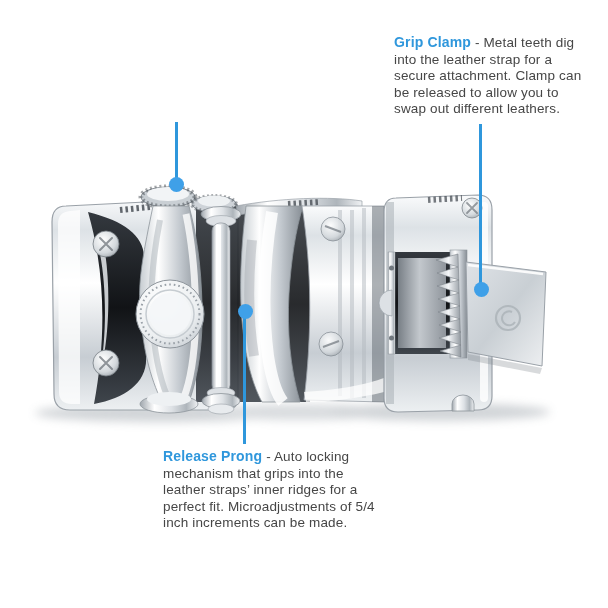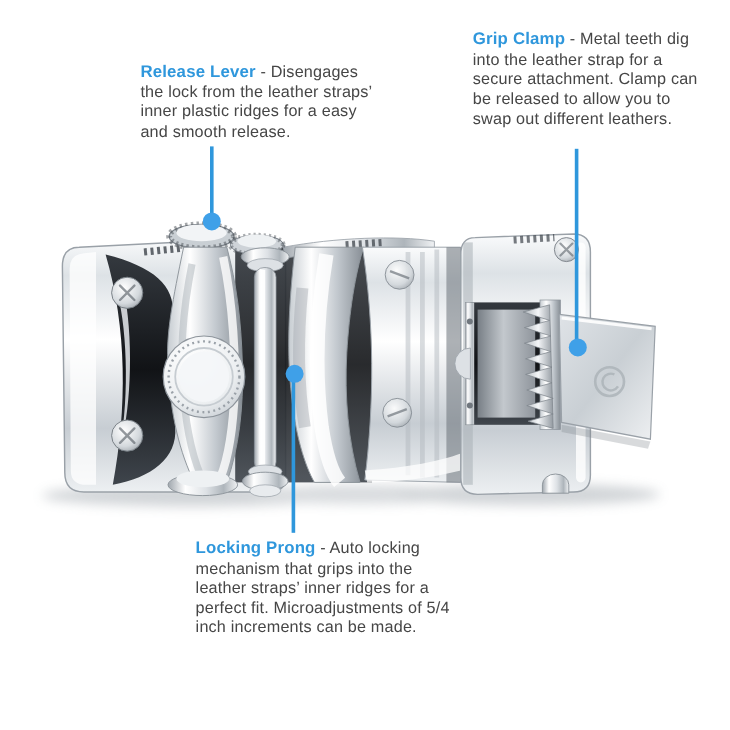--- a/index.html
+++ b/index.html
@@ -7,21 +7,21 @@
     position:relative;width:608px;height:608px;background:var(--bg,#ffffff);
     overflow:hidden;font-family:"Liberation Sans", sans-serif;
   }
   .buckle{position:absolute;left:0;top:0;width:608px;height:608px;}
   .callout{
     position:absolute;font-size:13.5px;line-height:16.5px;letter-spacing:.15px;
     color:var(--text,#464646);white-space:pre-line;
   }
   .callout .ct{color:var(--accent,#2f97dc);font-weight:700;font-size:14px;}
   #callout-release{left:117px;top:51px;width:200px;}
-  #callout-grip{left:394px;top:24px;width:200px;}
+  #callout-grip{left:394px;top:34px;width:200px;}
   #callout-locking{left:163px;top:448px;width:228px;}
   .leader{position:absolute;width:3px;background:var(--accent,#2f97dc);}
   #leader-release{left:175px;top:122px;height:57px;}
   #leader-grip{left:479px;top:124px;height:160px;}
   #leader-locking{left:243px;top:317px;height:127px;}
   .leader-dot{position:absolute;width:15px;height:15px;border-radius:50%;background:var(--dot,#3fa0e8);}
   #dot-release{left:169px;top:177px;}
   #dot-grip{left:474px;top:282px;}
   #dot-locking{left:238px;top:304px;}
 </style>
@@ -197,32 +197,28 @@
       <g>
         <path d="M466,262 L546,272 L542,366 L468,352 Z" fill="url(#plateG)" stroke="#9aa1a8" stroke-width="1"></path>
         <path d="M468,265 L543,274" stroke="#ffffff" stroke-width="2.5" opacity="0.9"></path>
         <circle cx="508" cy="318" r="12" fill="none" stroke="#aab1b7" stroke-width="2.2" opacity="0.8"></circle>
         <path d="M512,312 a7,7 0 1 0 3,10" fill="none" stroke="#aab1b7" stroke-width="2" opacity="0.8"></path>
       </g>
       <path d="M452,404 A11,9 0 0 1 474,404 L474,411 L452,411 Z" fill="url(#chromeH)" stroke="#8d949b" stroke-width="0.8"></path>
     </g>
   </svg>
 
-  <div class="callout" id="callout-release"><span class="ct">Release Lever</span> <span class="cb">- Disengages
-the lock from the leather straps’
-inner plastic ridges for a easy
-and smooth release.</span></div>
 
   <div class="callout" id="callout-grip"><span class="ct">Grip Clamp</span> <span class="cb">- Metal teeth dig
 into the leather strap for a
 secure attachment. Clamp can
 be released to allow you to
 swap out different leathers.</span></div>
 
-  <div class="callout" id="callout-locking"><span class="ct">Locking Prong</span> <span class="cb">- Auto locking
+  <div class="callout" id="callout-locking"><span class="ct">Release Prong</span> <span class="cb">- Auto locking
 mechanism that grips into the
 leather straps’ inner ridges for a
 perfect fit. Microadjustments of 5/4
 inch increments can be made.</span></div>
 
   <div class="leader" id="leader-release"></div>
   <div class="leader-dot" id="dot-release"></div>
 
   <div class="leader" id="leader-grip"></div>
   <div class="leader-dot" id="dot-grip"></div>

